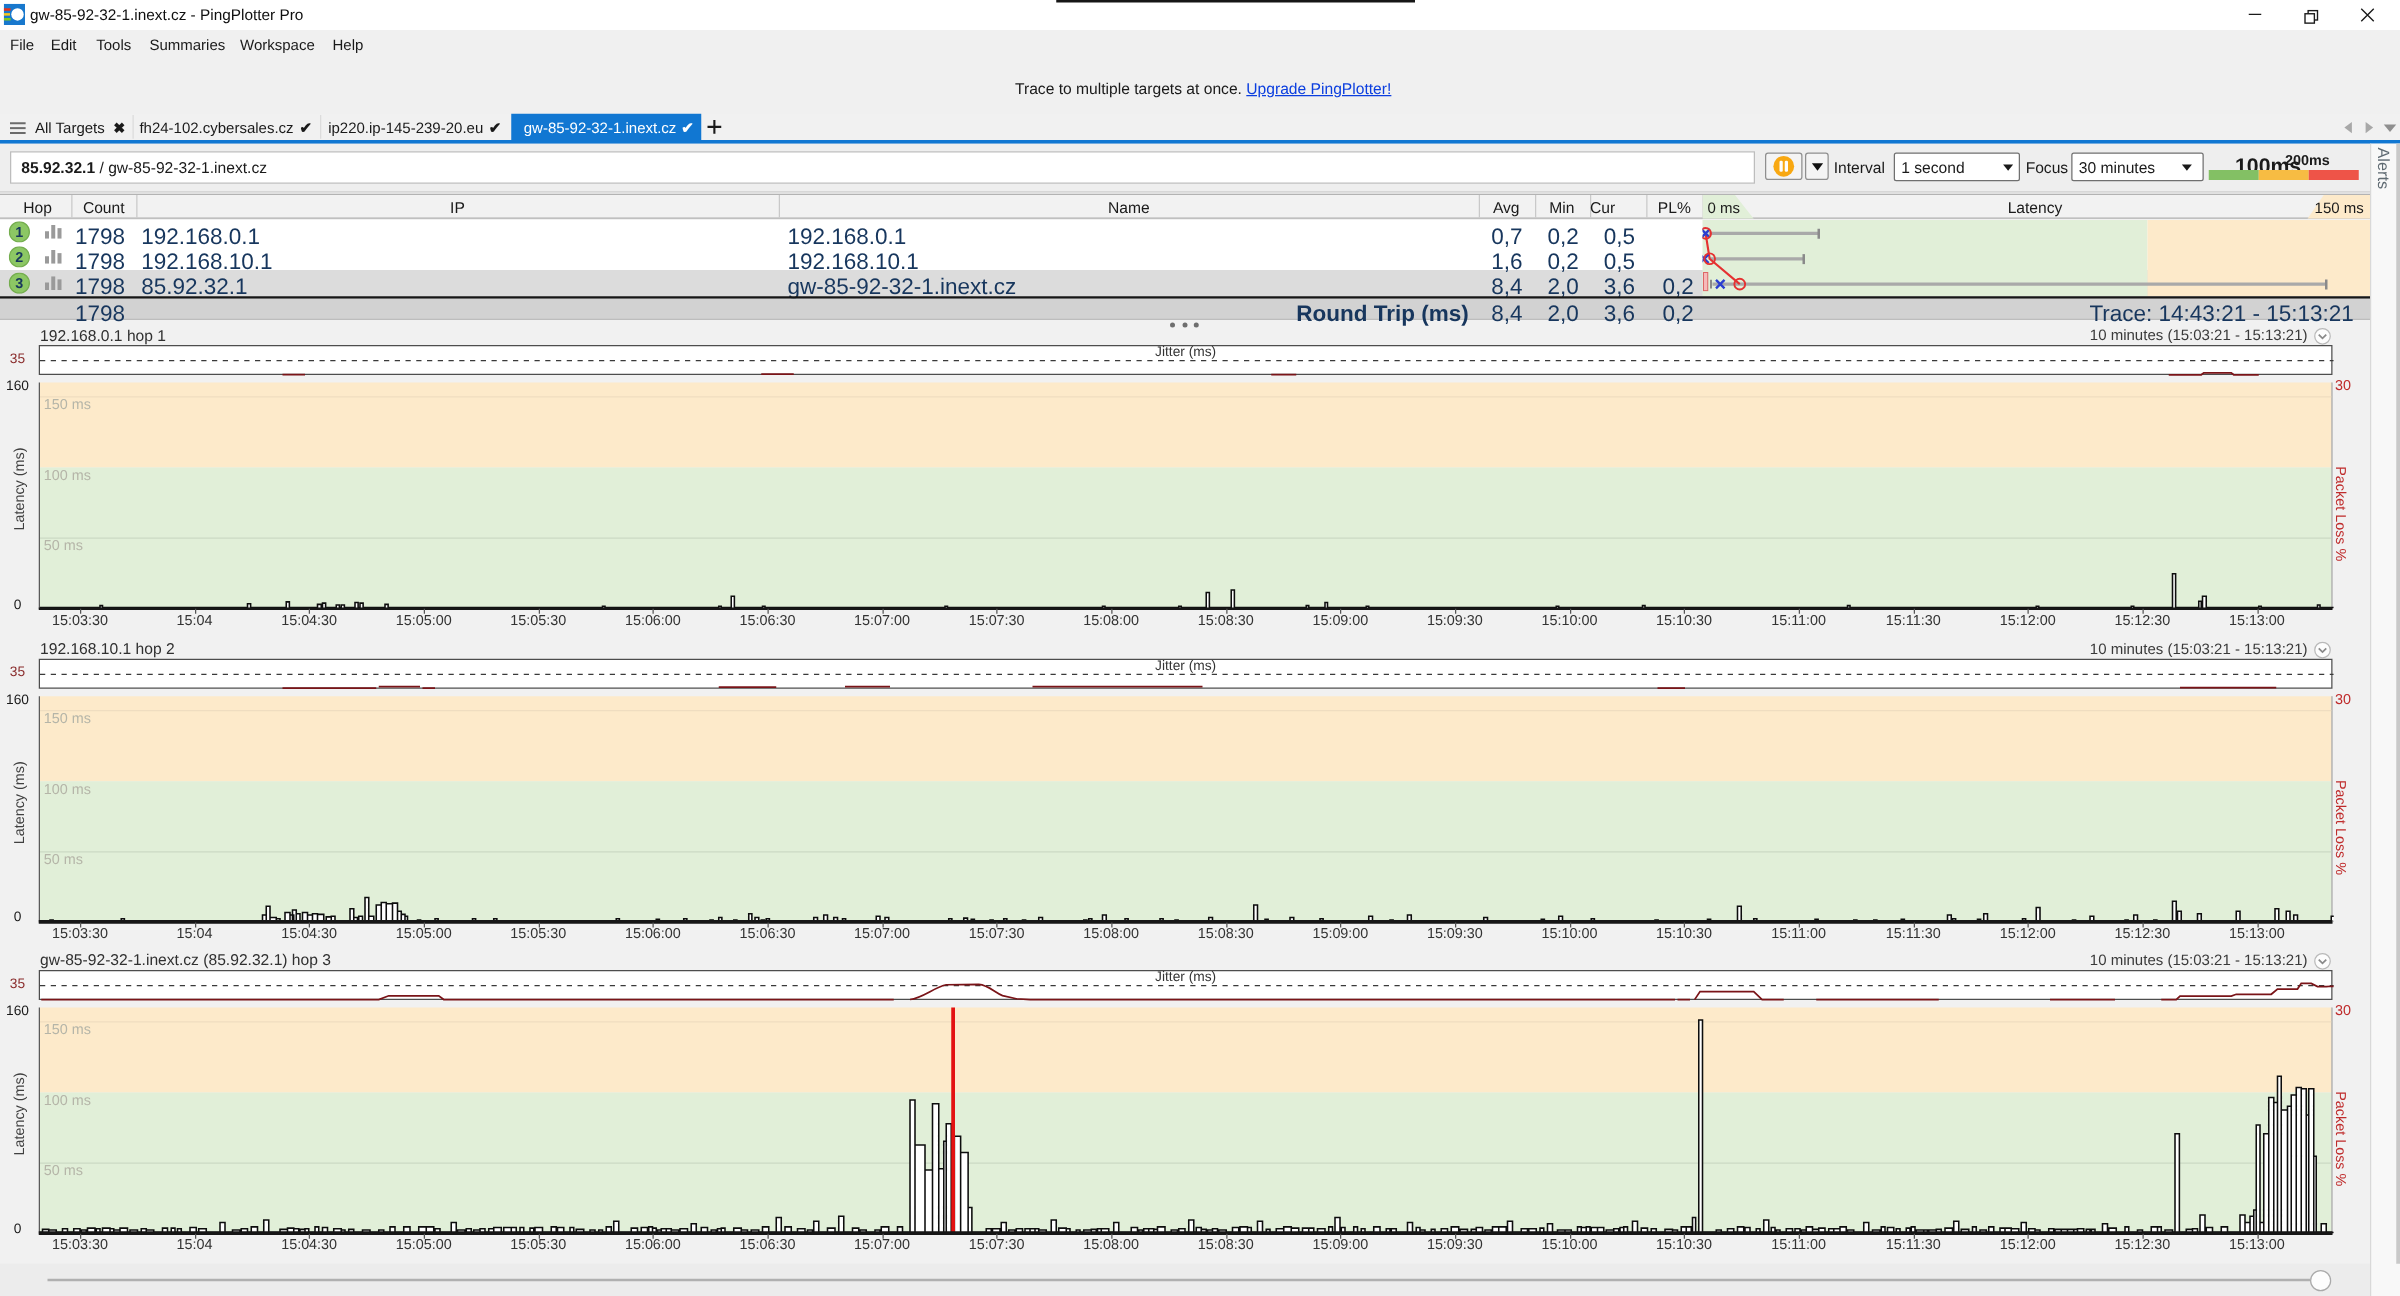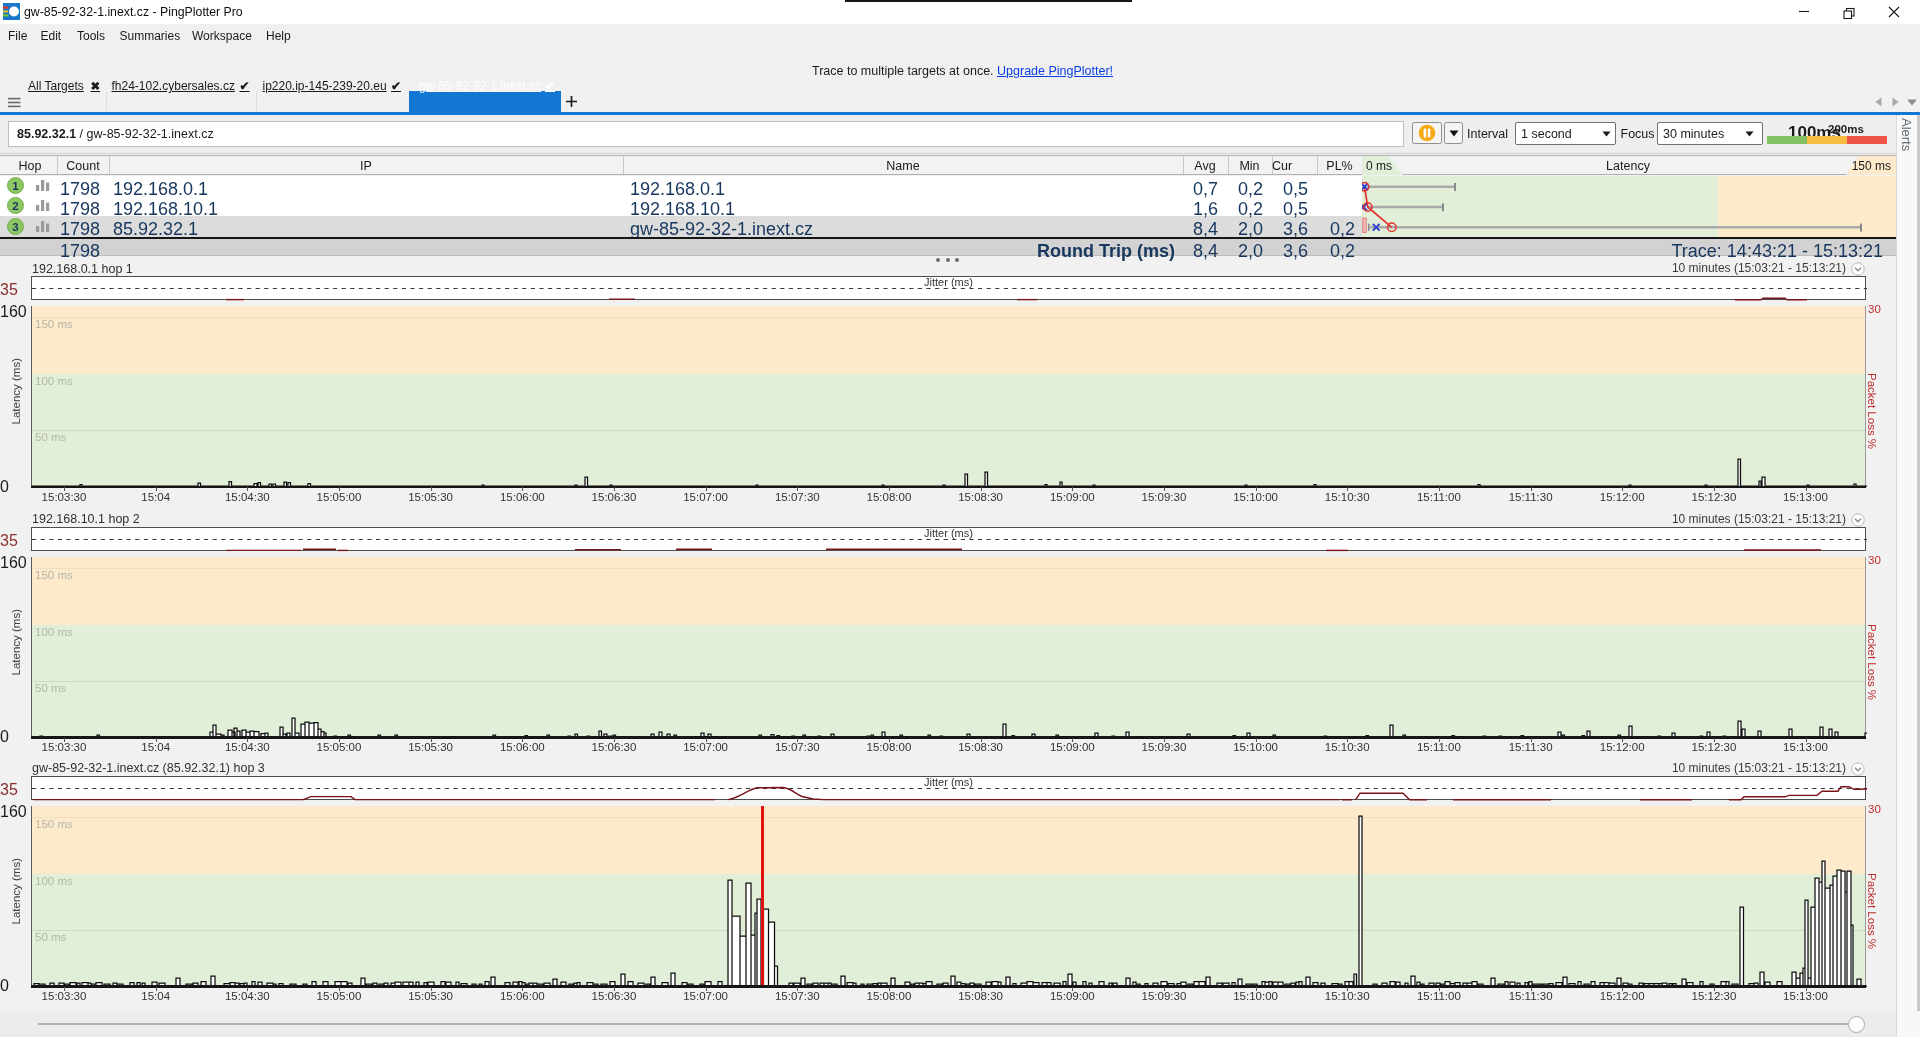--- a/index.html
+++ b/index.html
@@ -1,37 +1,37 @@
 <!DOCTYPE html>
 <html><head><meta charset="utf-8"><style>
 * { margin:0; padding:0; box-sizing:border-box; }
 body { font-family:"Liberation Sans",sans-serif; width:1920px; height:1037px; overflow:hidden; background:#f1f1f1; }
 #page { position:relative; width:1920px; height:1037px; }
 .abs { position:absolute; }
 .gtitle { position:absolute; font-size:12.5px; color:#303030; white-space:nowrap; }
 .gright { position:absolute; font-size:12px; color:#3a3a3a; white-space:nowrap; }
 .jstrip { position:absolute; background:#fff; border:1px solid #4d4d4d; }
 .jlab { position:absolute; left:0; right:0; top:-1px; text-align:center; font-size:11px; color:#333; }
-.axlab { position:absolute; text-align:left; font-size:16px; color:#1a1a1a; }
+.axlab { position:absolute; text-align:center; font-size:11px; color:#1a1a1a; }
 .maroon { color:#8b2e2e; }
 .latlab { position:absolute; font-size:11.5px; color:#404040; writing-mode:vertical-rl; transform:rotate(180deg); }
 .plot { position:absolute; border-left:1px solid #5a5a5a; border-right:1px solid #9a9a9a; }
 .bandO { position:absolute; left:0; right:0; background:#fdeaca; }
 .bandG { position:absolute; left:0; right:0; background:#e1efd8; }
 .grid { position:absolute; left:0; right:0; height:1px; }
 .blab { position:absolute; left:3px; font-size:11.5px; color:#b5b5a8; }
 .tick { position:absolute; width:1px; height:4px; background:#555; }
 .tlab { position:absolute; transform:translateX(-50%); font-size:11.5px; color:#333; white-space:nowrap; }
 .pl30 { position:absolute; font-size:11.5px; color:#bf2b2b; }
 .pllab { position:absolute; font-size:11.5px; color:#bf2b2b; writing-mode:vertical-rl; white-space:nowrap; }
 .navy { color:#17365d;text-align:right; }
 .hdrtxt { position:absolute; font-size:12.5px; color:#1a1a1a; top:158.5px; }
 .cell { position:absolute; font-size:18px; color:#17365d; white-space:nowrap; }
 .menuitem { position:absolute; top:29px; font-size:12px; color:#1a1a1a; }
-.tabtxt { position:absolute; top:79px; font-size:12px; color:#1a1a1a; white-space:nowrap;text-decoration:underline; }
+.tabtxt { position:absolute; top:95px; font-size:12px; color:#1a1a1a; white-space:nowrap; }
 </style></head><body>
 <div id="page">
     <div class="abs" style="left:0;top:0;width:1920px;height:24px;background:#fff"></div>
     <div class="abs" style="left:845px;top:0;width:287px;height:2.4px;background:#161616"></div>
     <svg class="abs" style="left:3px;top:3px" width="17" height="17" viewBox="0 0 17 17">
 <rect x="0" y="0" width="17" height="17" fill="#1878cd"></rect>
 <circle cx="11" cy="8.5" r="5" fill="#fff"></circle>
 <rect x="0" y="3.6" width="5.5" height="2" fill="#e8311a"></rect>
 <rect x="0" y="7.5" width="5" height="2" fill="#f6c51d"></rect>
 <rect x="0" y="11.4" width="5.5" height="2" fill="#7ec820"></rect>

